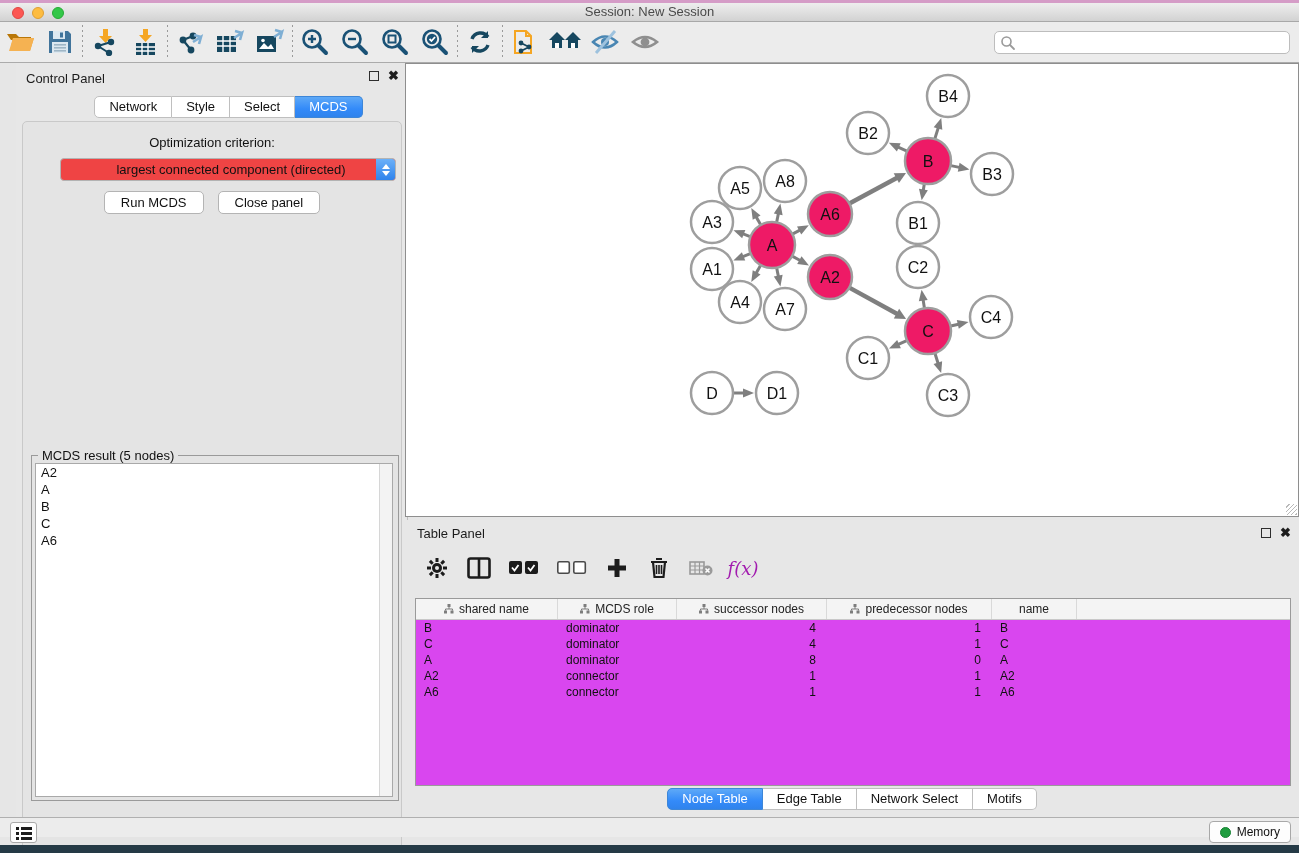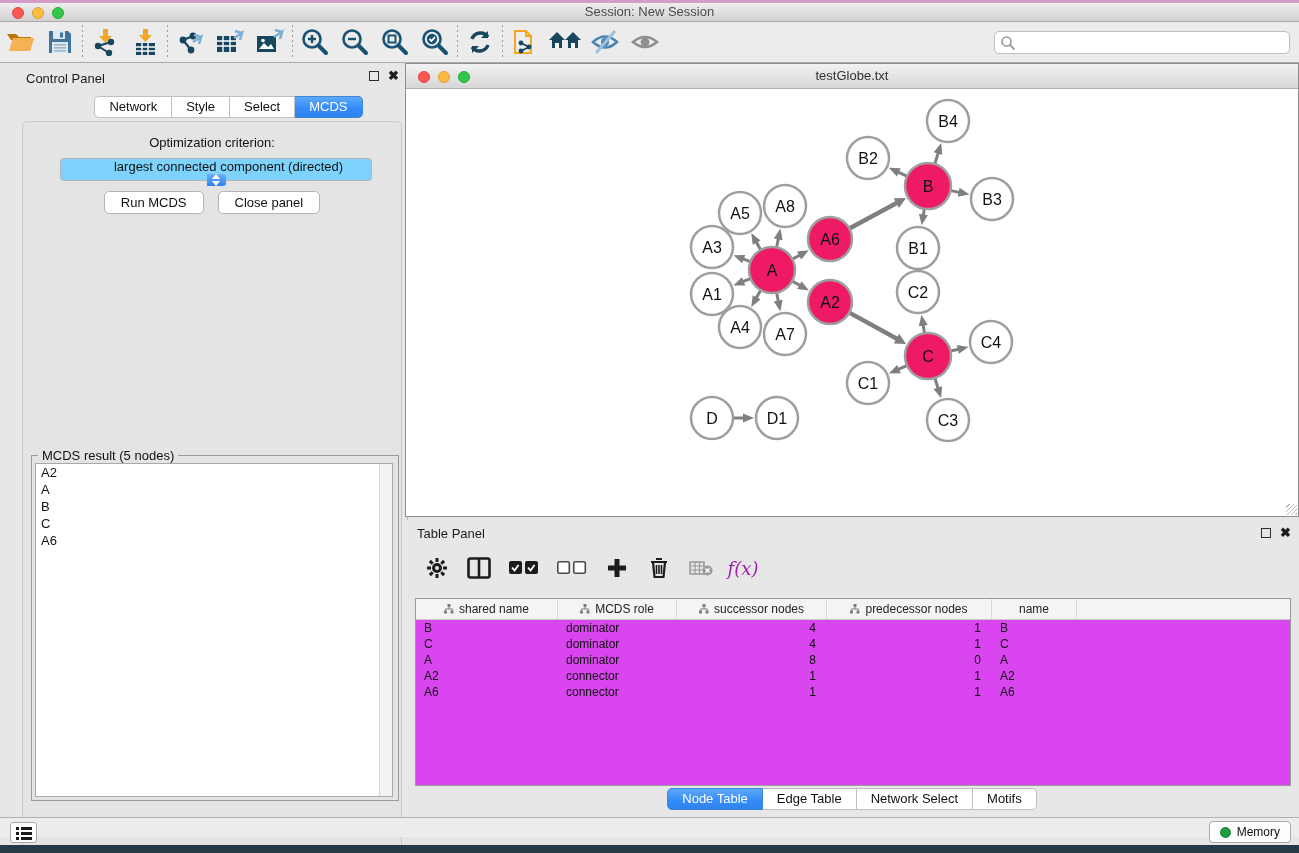--- a/index.html
+++ b/index.html
@@ -38,22 +38,22 @@
   .cp-tabs { position:absolute; left:0; top:33px; width:100%; display:flex; justify-content:center;padding-left:34px; }
   .tab-btn { height:22px; background:#fff; border:1px solid #bfbfbf; border-left-width:0;
     font-size:13px; color:#111; padding:0 14px; line-height:20px; cursor:default; }
   .tab-btn:first-child { border-left-width:1px; border-radius:5px 0 0 5px; }
   .tab-btn:last-child { border-radius:0 5px 5px 0; }
   .tab-btn.active { background:linear-gradient(#5ea9f7,#338af9 60%,#2f83ec); background-color:#3d9af8;
     border-color:#3d86d8; color:#fff; }
   .cp-content { position:absolute; left:6px; top:58px; width:380px; height:745px; background:#e4e4e4;
     border:1px solid #c9c9c9; border-radius:5px; }
   .opt-label { position:absolute; left:0; top:13px; width:100%; text-align:center; font-size:13px; color:#111; }
-  .criterion { position:absolute; left:37px; top:36px; width:312px; height:23px; background:#7dd3fc;
-    border:1px solid #b3b3b3; border-radius:4px; display:flex; align-items:center; cursor:default;flex-direction:column; }
+  .criterion { position:absolute; left:37px; top:36px; width:336px; height:23px; background:#ef4444;
+    border:1px solid #b3b3b3; border-radius:4px; display:flex; align-items:center; cursor:default; }
   .criterion .val { flex:1; font-size:13px; color:#111; padding-left:25px; text-align:center; }
   .stepper { width:19px; height:21px; margin:0; background:linear-gradient(#6bb0f8,#2f83ec);
     border-radius:0 3px 3px 0; display:flex; flex-direction:column; align-items:center; justify-content:center; gap:2px; }
   .chev-up { width:0; height:0; border-left:4px solid transparent; border-right:4px solid transparent; border-bottom:5px solid #fff; }
   .chev-dn { width:0; height:0; border-left:4px solid transparent; border-right:4px solid transparent; border-top:5px solid #fff; }
   .cp-buttons { position:absolute; left:0; top:69px; width:100%; display:flex; justify-content:center; gap:14px; }
   .push-btn { height:23px; background:#fff; border:1px solid #b4b4b4; border-radius:5px;
     font-size:13px; color:#111; padding:0 16px; cursor:default; }
   .result-group { position:absolute; left:8px; top:333px; width:368px; height:346px; border:1px solid #9a9a9a; }
   .group-title { position:absolute; left:6px; top:-8px; background:#e4e4e4; padding:0 4px; font-size:13px; color:#111; }
@@ -291,28 +291,20 @@
             <div class="result-item">C</div>
             <div class="result-item">A6</div>
           </div>
         <div class="result-scroll"></div>
       </div>
     </div>
   </div>
 </div>
 
 <div class="network-frame">
-  <div class="nf-titlebar">
-    <div class="traffic">
-      <div class="light red"></div>
-      <div class="light yellow"></div>
-      <div class="light green"></div>
-    </div>
-    <div class="nf-title">testGlobe.txt</div>
-  </div>
   <div class="nf-canvas">
     <svg id="graph-svg" width="892" height="427">
         <line x1="355.230235352432" y1="161.8163567215194" x2="349.66511221464447" y2="151.9034811323354" stroke="#7f7f7f" stroke-width="3"></line>
         <polygon points="345.2592994042757,144.05562706386607 354.5681087622944,151.444542297922 346.72025469382504,155.85035510829073" fill="#7f7f7f"></polygon>
         <line x1="370.3793183343823" y1="159.44027896919482" x2="372.63008242271667" y2="148.35959422662572" stroke="#7f7f7f" stroke-width="3"></line>
         <polygon points="374.4216217413276,139.53970835038723 376.6419055122557,151.2153385250953 367.8220196360172,149.42379920648435" fill="#7f7f7f"></polygon>
         <line x1="345.4575854193549" y1="173.12540774408606" x2="335.8798757536656" y2="169.4539523722385" stroke="#7f7f7f" stroke-width="3"></line>
         <polygon points="327.47616069794714,166.2325282675464 339.35808004061573,165.96796686764415 336.1366559359236,174.37168192336262" fill="#7f7f7f"></polygon>
         <line x1="345.5735128005243" y1="189.1705948797903" x2="335.7112541083283" y2="193.1154983566687" stroke="#7f7f7f" stroke-width="3"></line>
         <polygon points="327.354963890361,196.4580144438556 335.89694944650535,188.1945718949768 339.2394655336923,196.55086211294415" fill="#7f7f7f"></polygon>

